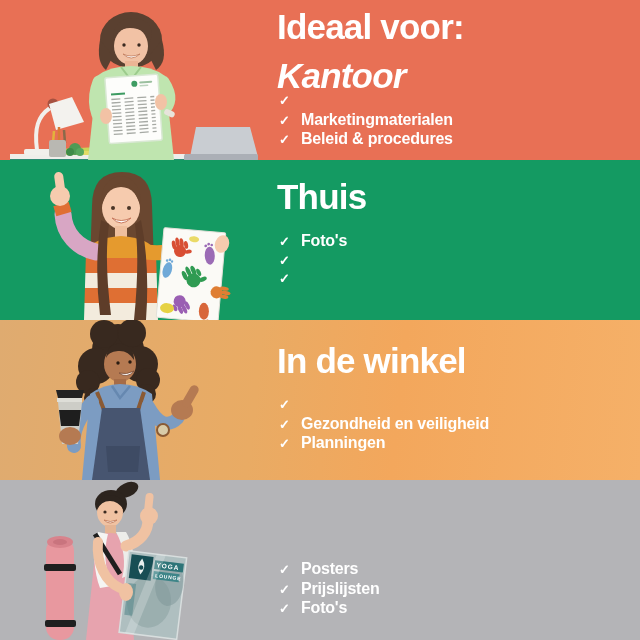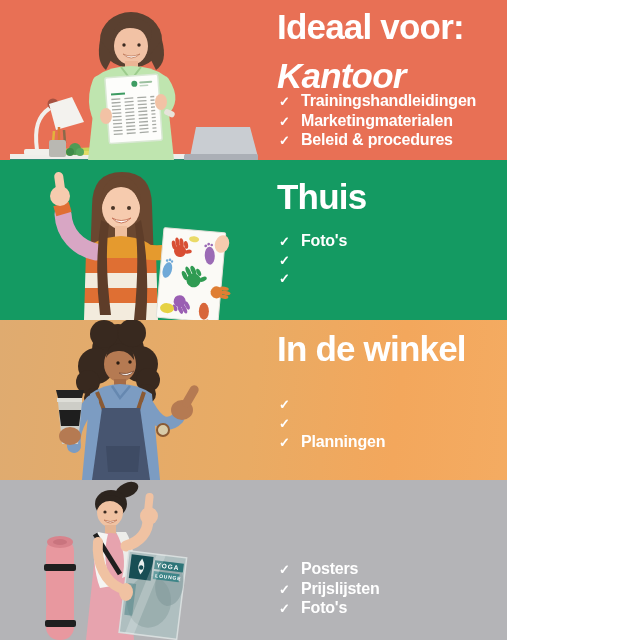--- a/index.html
+++ b/index.html
@@ -1,36 +1,36 @@
 <!DOCTYPE html>
 <html><head>
 <meta charset="utf-8">
 <style>
   html,body { margin:0; padding:0; background:#ffffff; }
   .poster {
-    position:relative; width:507px; height:640px; overflow:hidden;
+    position:relative; width:640px; height:640px; overflow:hidden;
     font-family:"Liberation Sans", sans-serif;
   }
   .band { position:relative; width:640px; height:160px; overflow:hidden; }
   .band-office   { background:#E87055; }
   .band-home     { background:#149A62;padding-left:32px; }
   .band-store    { background:linear-gradient(96deg,#DFAB70 0%,#E9AB64 40%,#F3A75C 62%,#F5B068 100%); }
   .band-business { background:#B4B4B7; }
 
   .photo { position:absolute; left:0; top:0; width:258px; height:160px; }
 
   .main-title, .sub-title {
     position:absolute; left:277px; margin:0;
     color:#FFFFFF; font-weight:700; font-size:35px; line-height:1;
     letter-spacing:-0.8px; white-space:nowrap;
   }
   .band-office .main-title { top:9px; }
   .band-office .sub-title  { top:58px;font-style:italic; }
   .band-home .sub-title    { top:19px; }
-  .band-store .sub-title   { top:11px; }
+  .band-store .sub-title   { top:23px; }
   .band-business .sub-title{ top:25px; }
 
   .checklist { position:absolute; left:279px; right:6px; }
   .band-office   .checklist { top:92px; }
   .band-home     .checklist { top:72px; }
   .band-store    .checklist { top:76px; }
   .band-business .checklist { top:80px; }
 
   .check-item {
     display:flex; align-items:baseline;
@@ -109,21 +109,20 @@
         <ellipse cx="106" cy="116" rx="6" ry="8" fill="#F2C2A5"></ellipse>
         <ellipse cx="161" cy="102" rx="6" ry="8" fill="#F2C2A5"></ellipse>
         <rect x="164" y="110" width="11" height="6" rx="3" fill="#E8E4DC" transform="rotate(25 169 113)"></rect>
       </g>
     </svg>
     <h1 class="main-title">Ideaal voor:</h1>
     <h2 class="sub-title">Kantoor</h2>
     <div class="checklist">
       <div class="check-item">
         <span class="check">✓</span>
-        <span>Trainingshandleidingen</span>
       </div>
       <div class="check-item">
         <span class="check">✓</span>
         <span>Marketingmaterialen</span>
       </div>
       <div class="check-item">
         <span class="check">✓</span>
         <span>Beleid &amp; procedures</span>
       </div>
     </div>
@@ -272,20 +271,21 @@
         <rect x="186" y="64" width="9" height="24" rx="4.5" fill="#B57A52" transform="rotate(30 190 76)"></rect>
       </g>
     </svg>
     <h2 class="sub-title">In de winkel</h2>
     <div class="checklist">
       <div class="check-item">
         <span class="check">✓</span>
       </div>
       <div class="check-item">
         <span class="check">✓</span>
+        <span>Gezondheid en veiligheid</span>
       </div>
       <div class="check-item">
         <span class="check">✓</span>
         <span>Planningen</span>
       </div>
     </div>
   </section>
 
   <section class="band band-business">
     <svg class="photo" viewBox="0 0 258 160">

